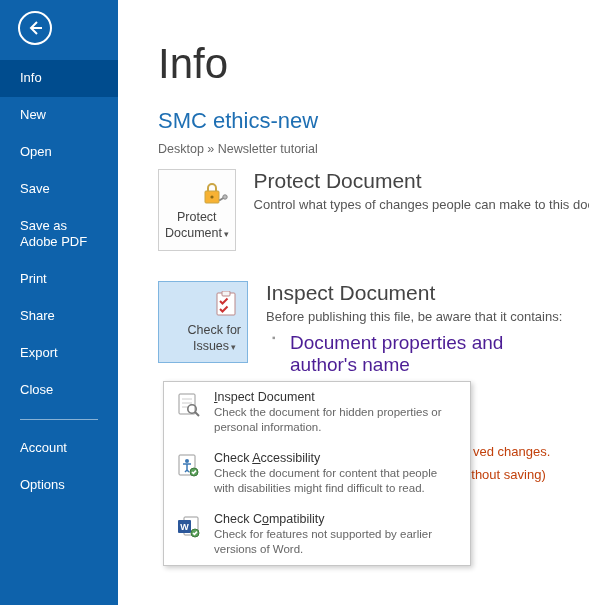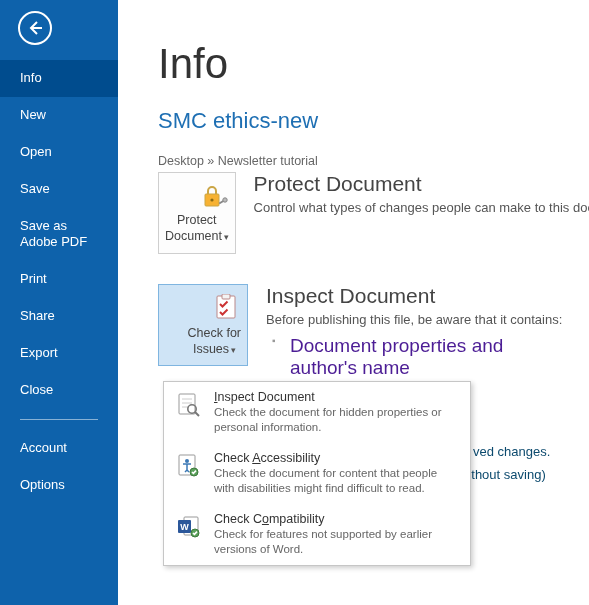--- a/index.html
+++ b/index.html
@@ -61,26 +61,26 @@
   }
   .page-title {
     font-size: 42px;
     font-weight: 300;
     color: #333;
     margin-bottom: 20px;
   }
   .doc-title {
     font-size: 22px;
     color: #1e6fb3;
-    margin-bottom: 20px;
+    margin-bottom: 8px;
   }
   .breadcrumb {
     font-size: 12.5px;
     color: #666;
-    margin-bottom: 4px;
+    margin-bottom: 13px;
   }
   .section {
     display: flex;
     align-items: flex-start;
     gap: 18px;
     margin-bottom: 30px;
   }
   .big-btn {
     width: 90px;
     min-height: 82px;
@@ -173,21 +173,21 @@
   .dd-title .ul { text-decoration: underline; }
   .dd-desc {
     font-size: 11.5px;
     color: #666;
     line-height: 1.3;
   }
   
   .ghost {
     position: absolute;
     font-size: 13px;
-    color: #0c4a6e;
+    color: #c2410c;
     z-index: 10;
     white-space: nowrap;
     text-align: right;
   }
 </style>
 </head>
 <body>
 
 <div class="topbar">
   <div class="back-btn">

